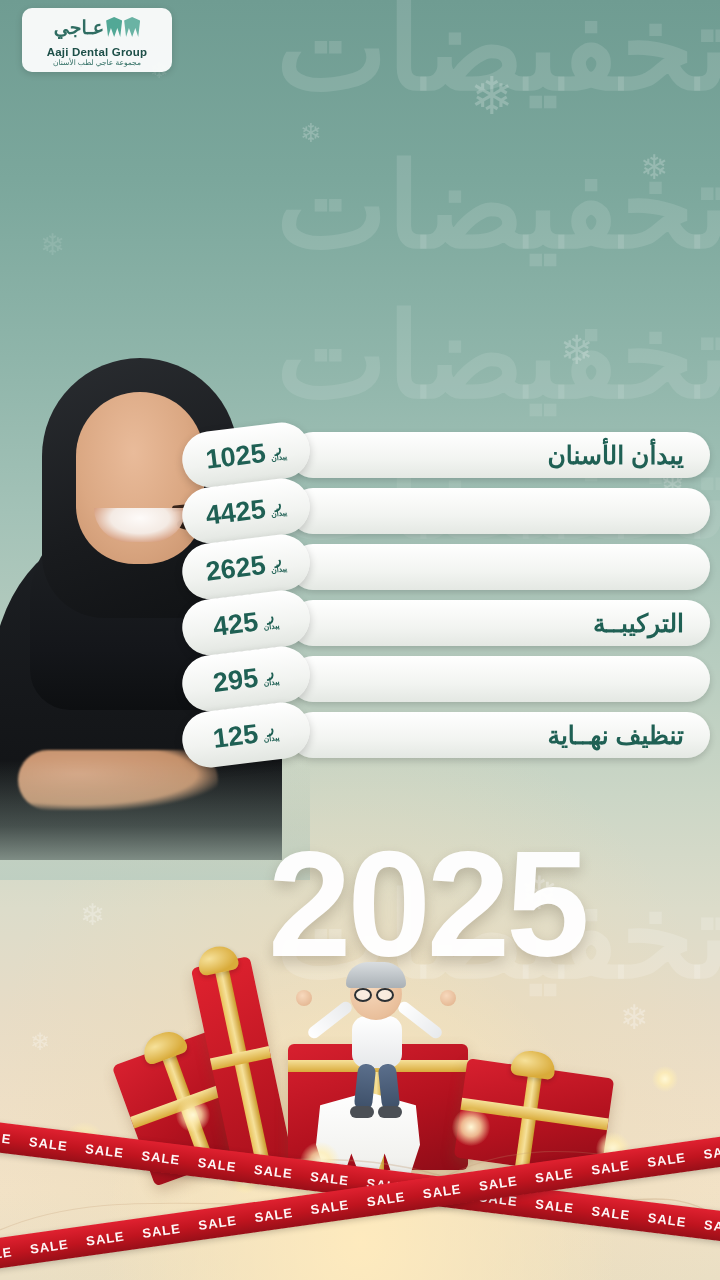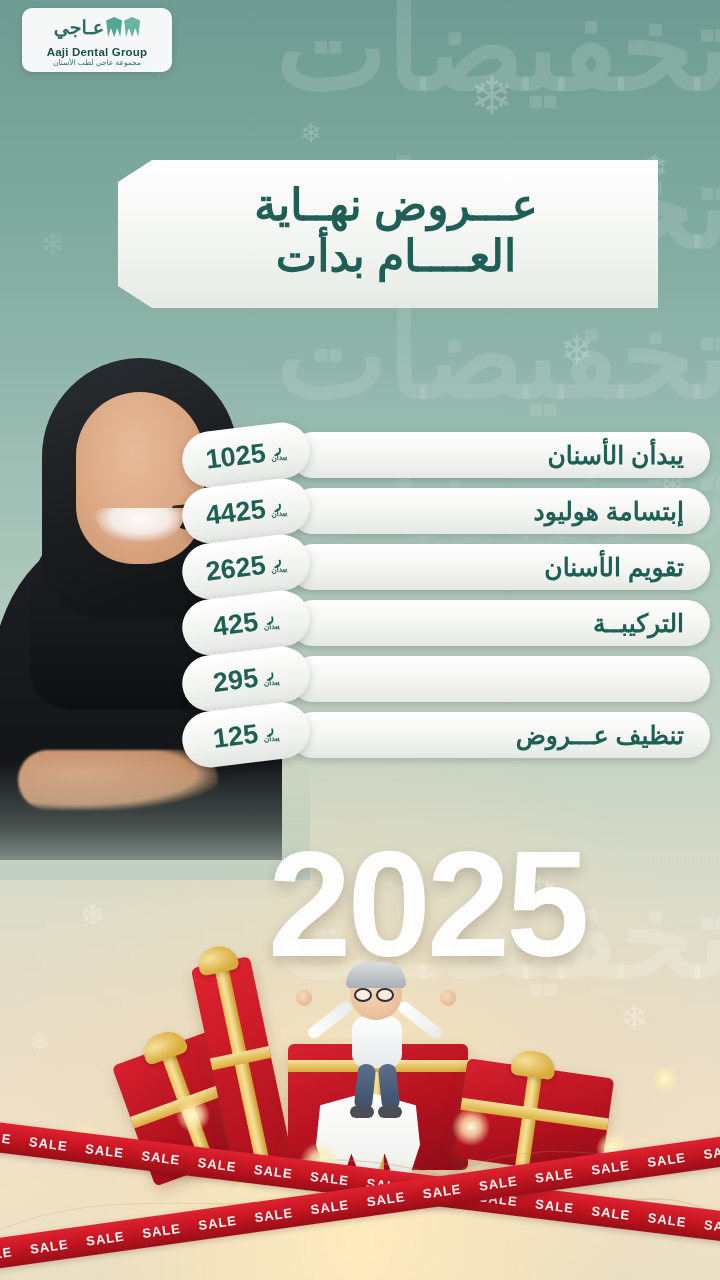--- a/index.html
+++ b/index.html
@@ -370,24 +370,20 @@
   <div id="logo-card">
     <div id="logo-mark">
       <span id="logo-arabic">عـاجي</span>
       <span class="tooth-glyph"></span>
       <span class="tooth-glyph" style="opacity:.85;"></span>
     </div>
     <div id="logo-name">Aaji Dental Group</div>
     <div id="logo-sub">مجموعة عاجي لطب الأسنان</div>
   </div>
 
-  <div id="headline">
-    <div class="l1">عـــروض نهــاية</div>
-    <div class="l2">العــــام بدأت</div>
-  </div>
 
   <div id="model">
     <div id="m-body"></div>
     <div id="m-hijab-drape"></div>
     <div id="m-hijab"></div>
     <div id="m-face">
       <span class="m-brow left"></span>
         <span class="m-brow right"></span>
       <span class="m-eye left"></span>
         <span class="m-eye right"></span>
@@ -403,32 +399,30 @@
       <span class="price-pill">
         <span class="price-num">1025</span>
         <span class="price-cur">
           <span class="sym">ر</span>
           <span class="word">يبدأن</span>
         </span>
       </span>
     </div>
 
     <div class="row">
-      <span class="row-title">إبتسامة هوليود</span>
       <span class="price-pill">
         <span class="price-num">4425</span>
         <span class="price-cur">
           <span class="sym">ر</span>
           <span class="word">يبدأن</span>
         </span>
       </span>
     </div>
 
     <div class="row">
-      <span class="row-title">تقويم الأسنان</span>
       <span class="price-pill">
         <span class="price-num">2625</span>
         <span class="price-cur">
           <span class="sym">ر</span>
           <span class="word">يبدأن</span>
         </span>
       </span>
     </div>
 
     <div class="row">
@@ -446,21 +440,21 @@
       <span class="price-pill">
         <span class="price-num">295</span>
         <span class="price-cur">
           <span class="sym">ر</span>
           <span class="word">يبدأن</span>
         </span>
       </span>
     </div>
 
     <div class="row">
-      <span class="row-title">تنظيف عـــروض</span>
+      <span class="row-title">تنظيف نهــاية</span>
       <span class="price-pill">
         <span class="price-num">125</span>
         <span class="price-cur">
           <span class="sym">ر</span>
           <span class="word">يبدأن</span>
         </span>
       </span>
     </div>
 
   </div>

